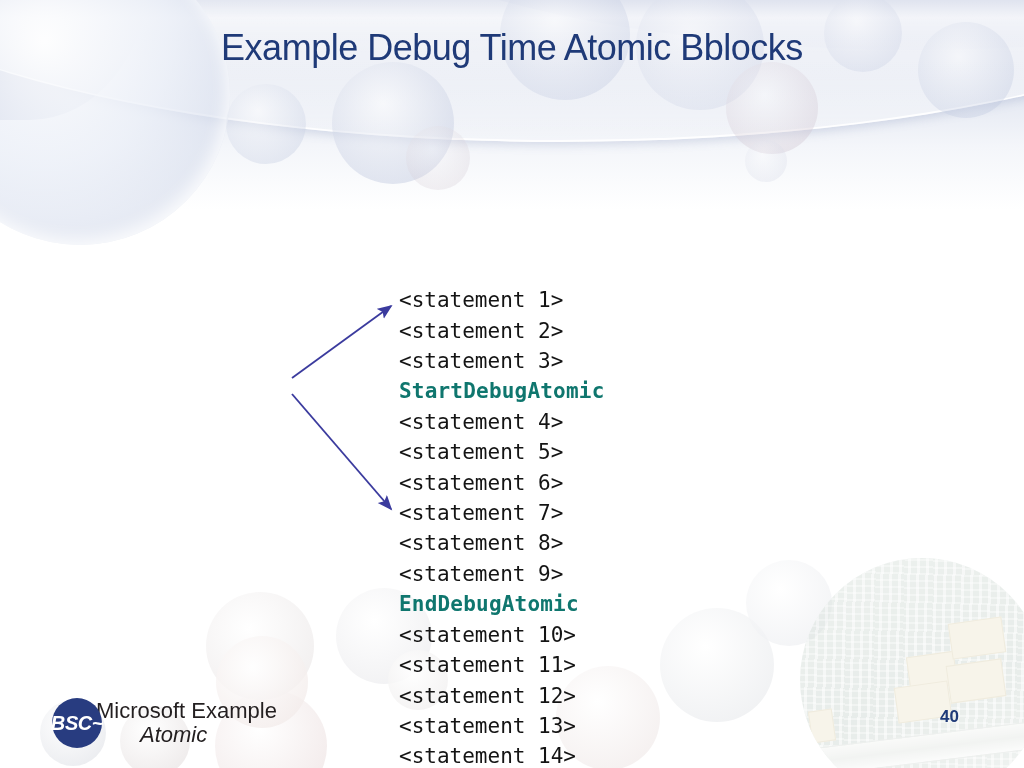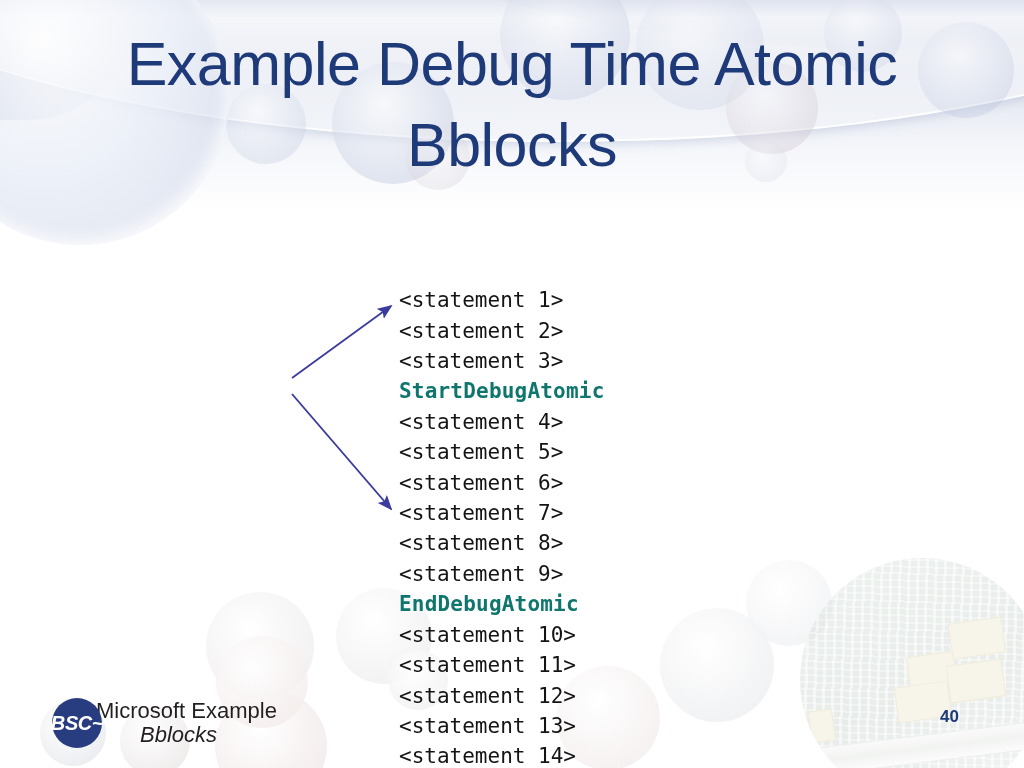--- a/index.html
+++ b/index.html
@@ -164,21 +164,21 @@
   }
 
   
   .content { position: absolute; inset: 0; }
 
   .slide-title {
     position: absolute;
     left: 72px; top: 24px;
     width: 880px;
     text-align: center;
-    font-size: 61px;
+    font-size: 36px;
     line-height: 1.32;
     color: #1f3a78;
     letter-spacing: -0.5px;
     font-weight: 400;
   }
 
   .code-block {
     position: absolute;
     left: 399px; top: 194px;
     font-family: "DejaVu Sans Mono", "Liberation Mono", monospace;
@@ -305,19 +305,19 @@
         </marker>
       </defs>
       <line x1="292" y1="378" x2="391" y2="306" stroke="#3B3B9E" stroke-width="1.9" marker-end="url(#ah)"></line>
       <line x1="292" y1="394" x2="391" y2="509" stroke="#3B3B9E" stroke-width="1.9" marker-end="url(#ah)"></line>
     </svg>
 
     <div class="logo">
       <div class="logo-mark">BSC~</div>
       <div class="logo-text">
         <div class="logo-l1">Microsoft Example</div>
-        <div class="logo-l2">Bblocks</div>
+        <div class="logo-l2">Atomic</div>
       </div>
     </div>
 
     <div class="page-num">40</div>
   </div>
 </div>
 
 </body></html>

